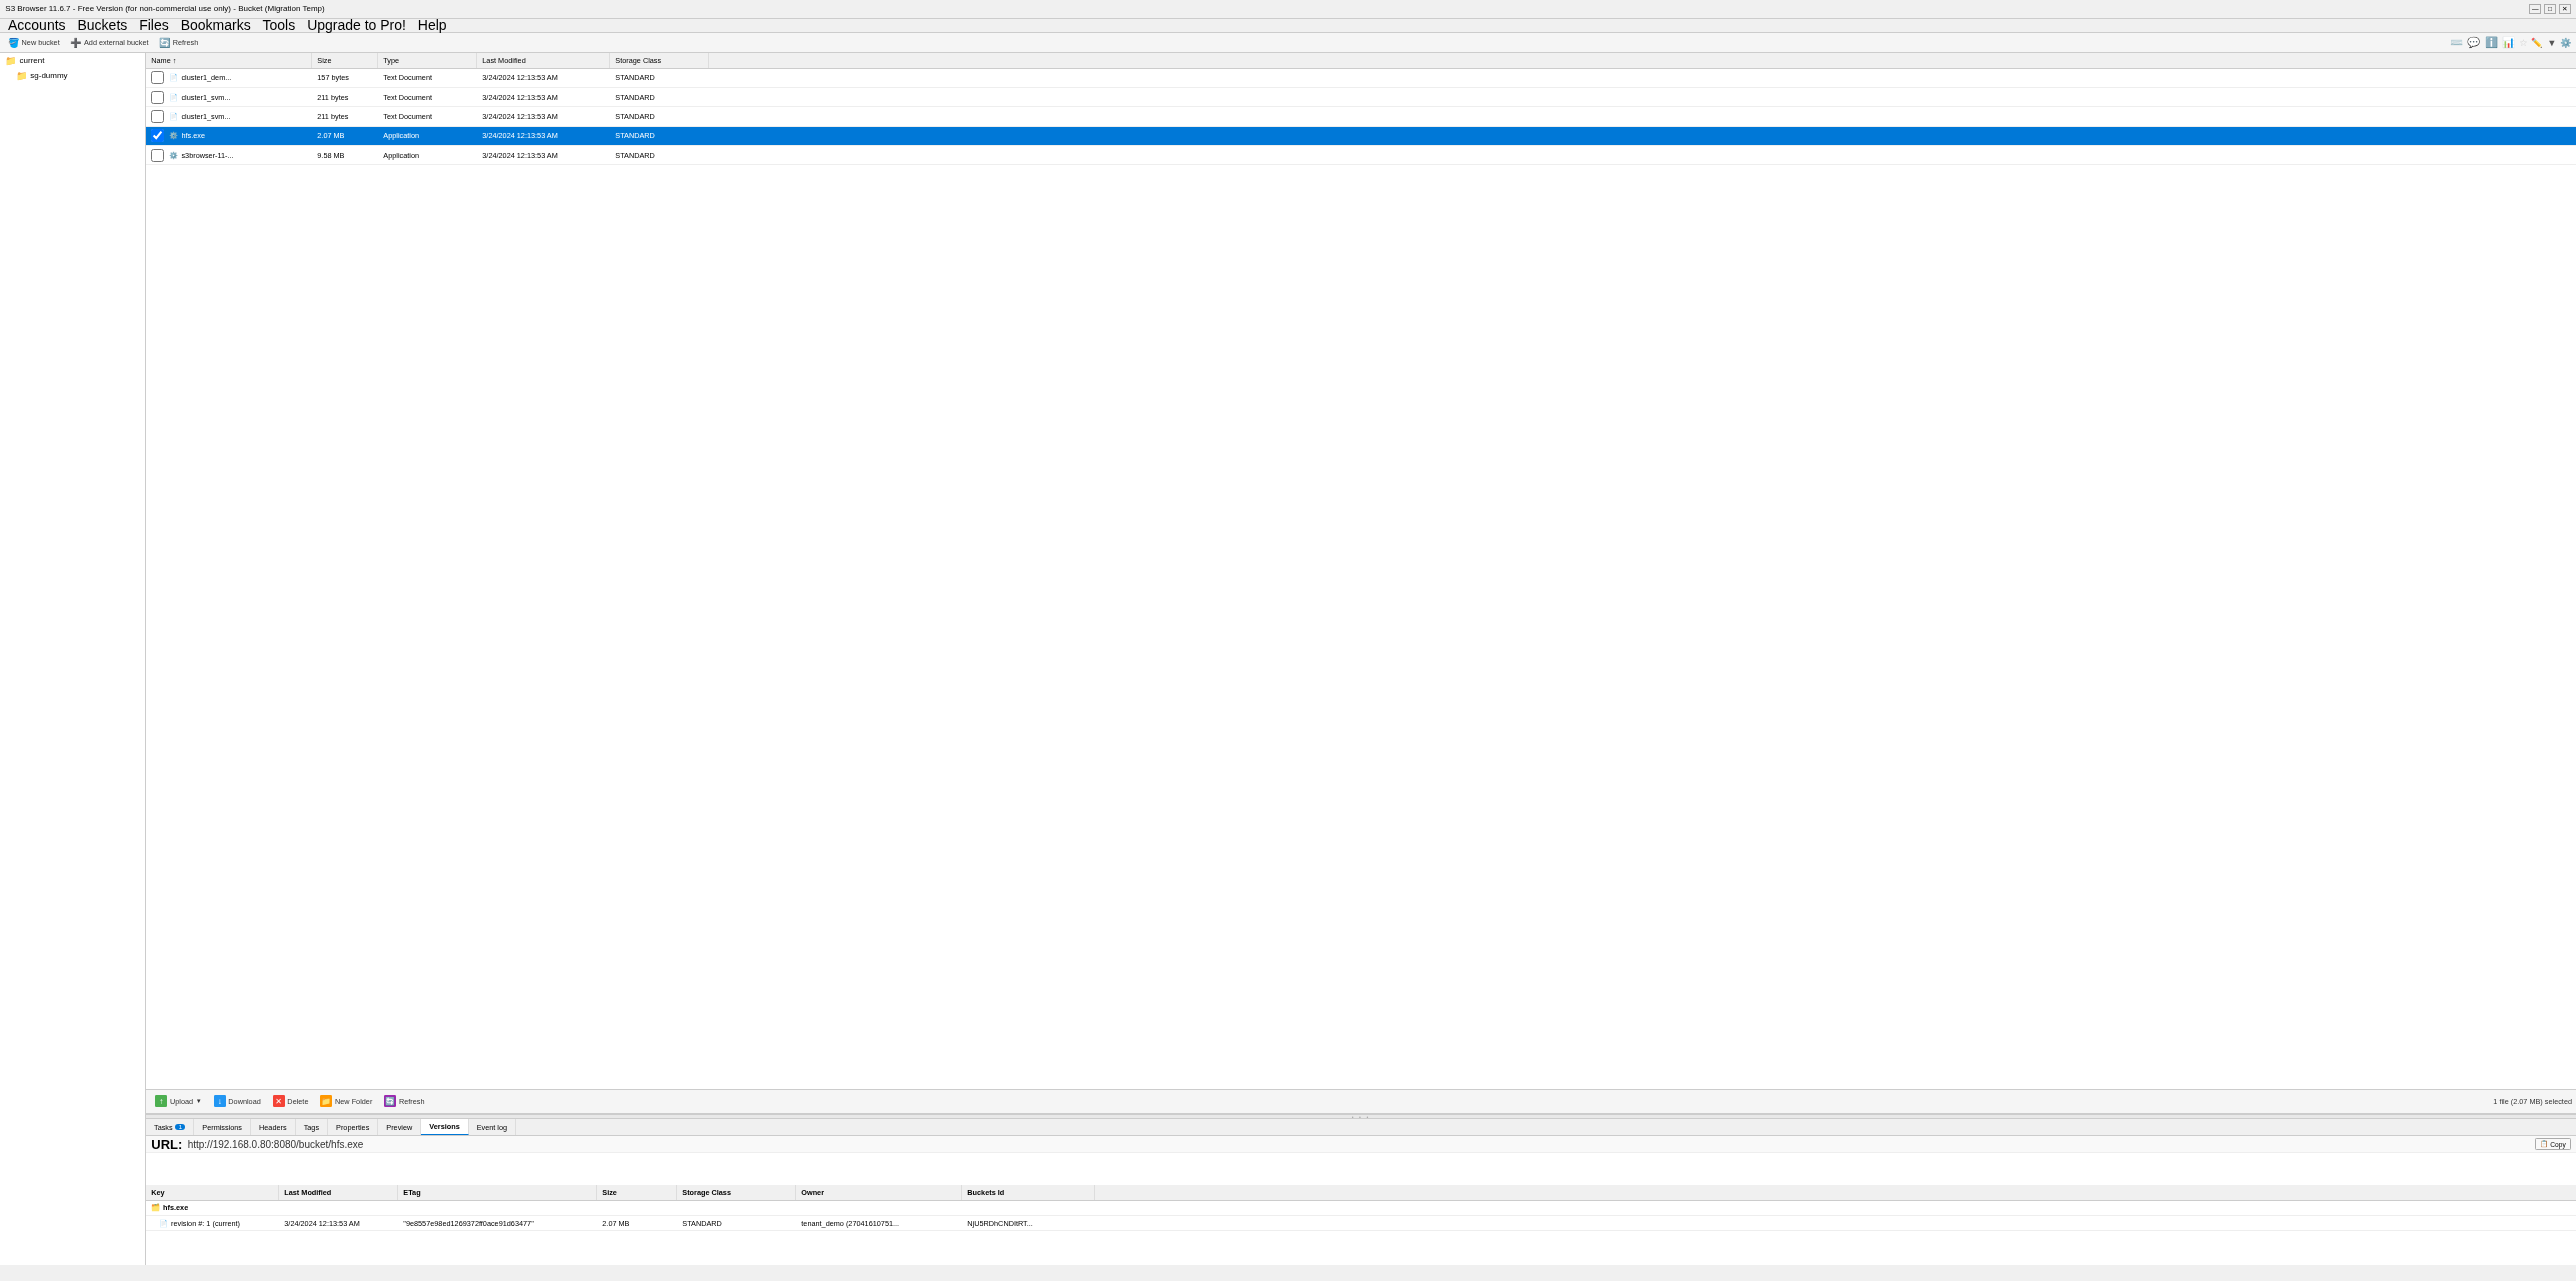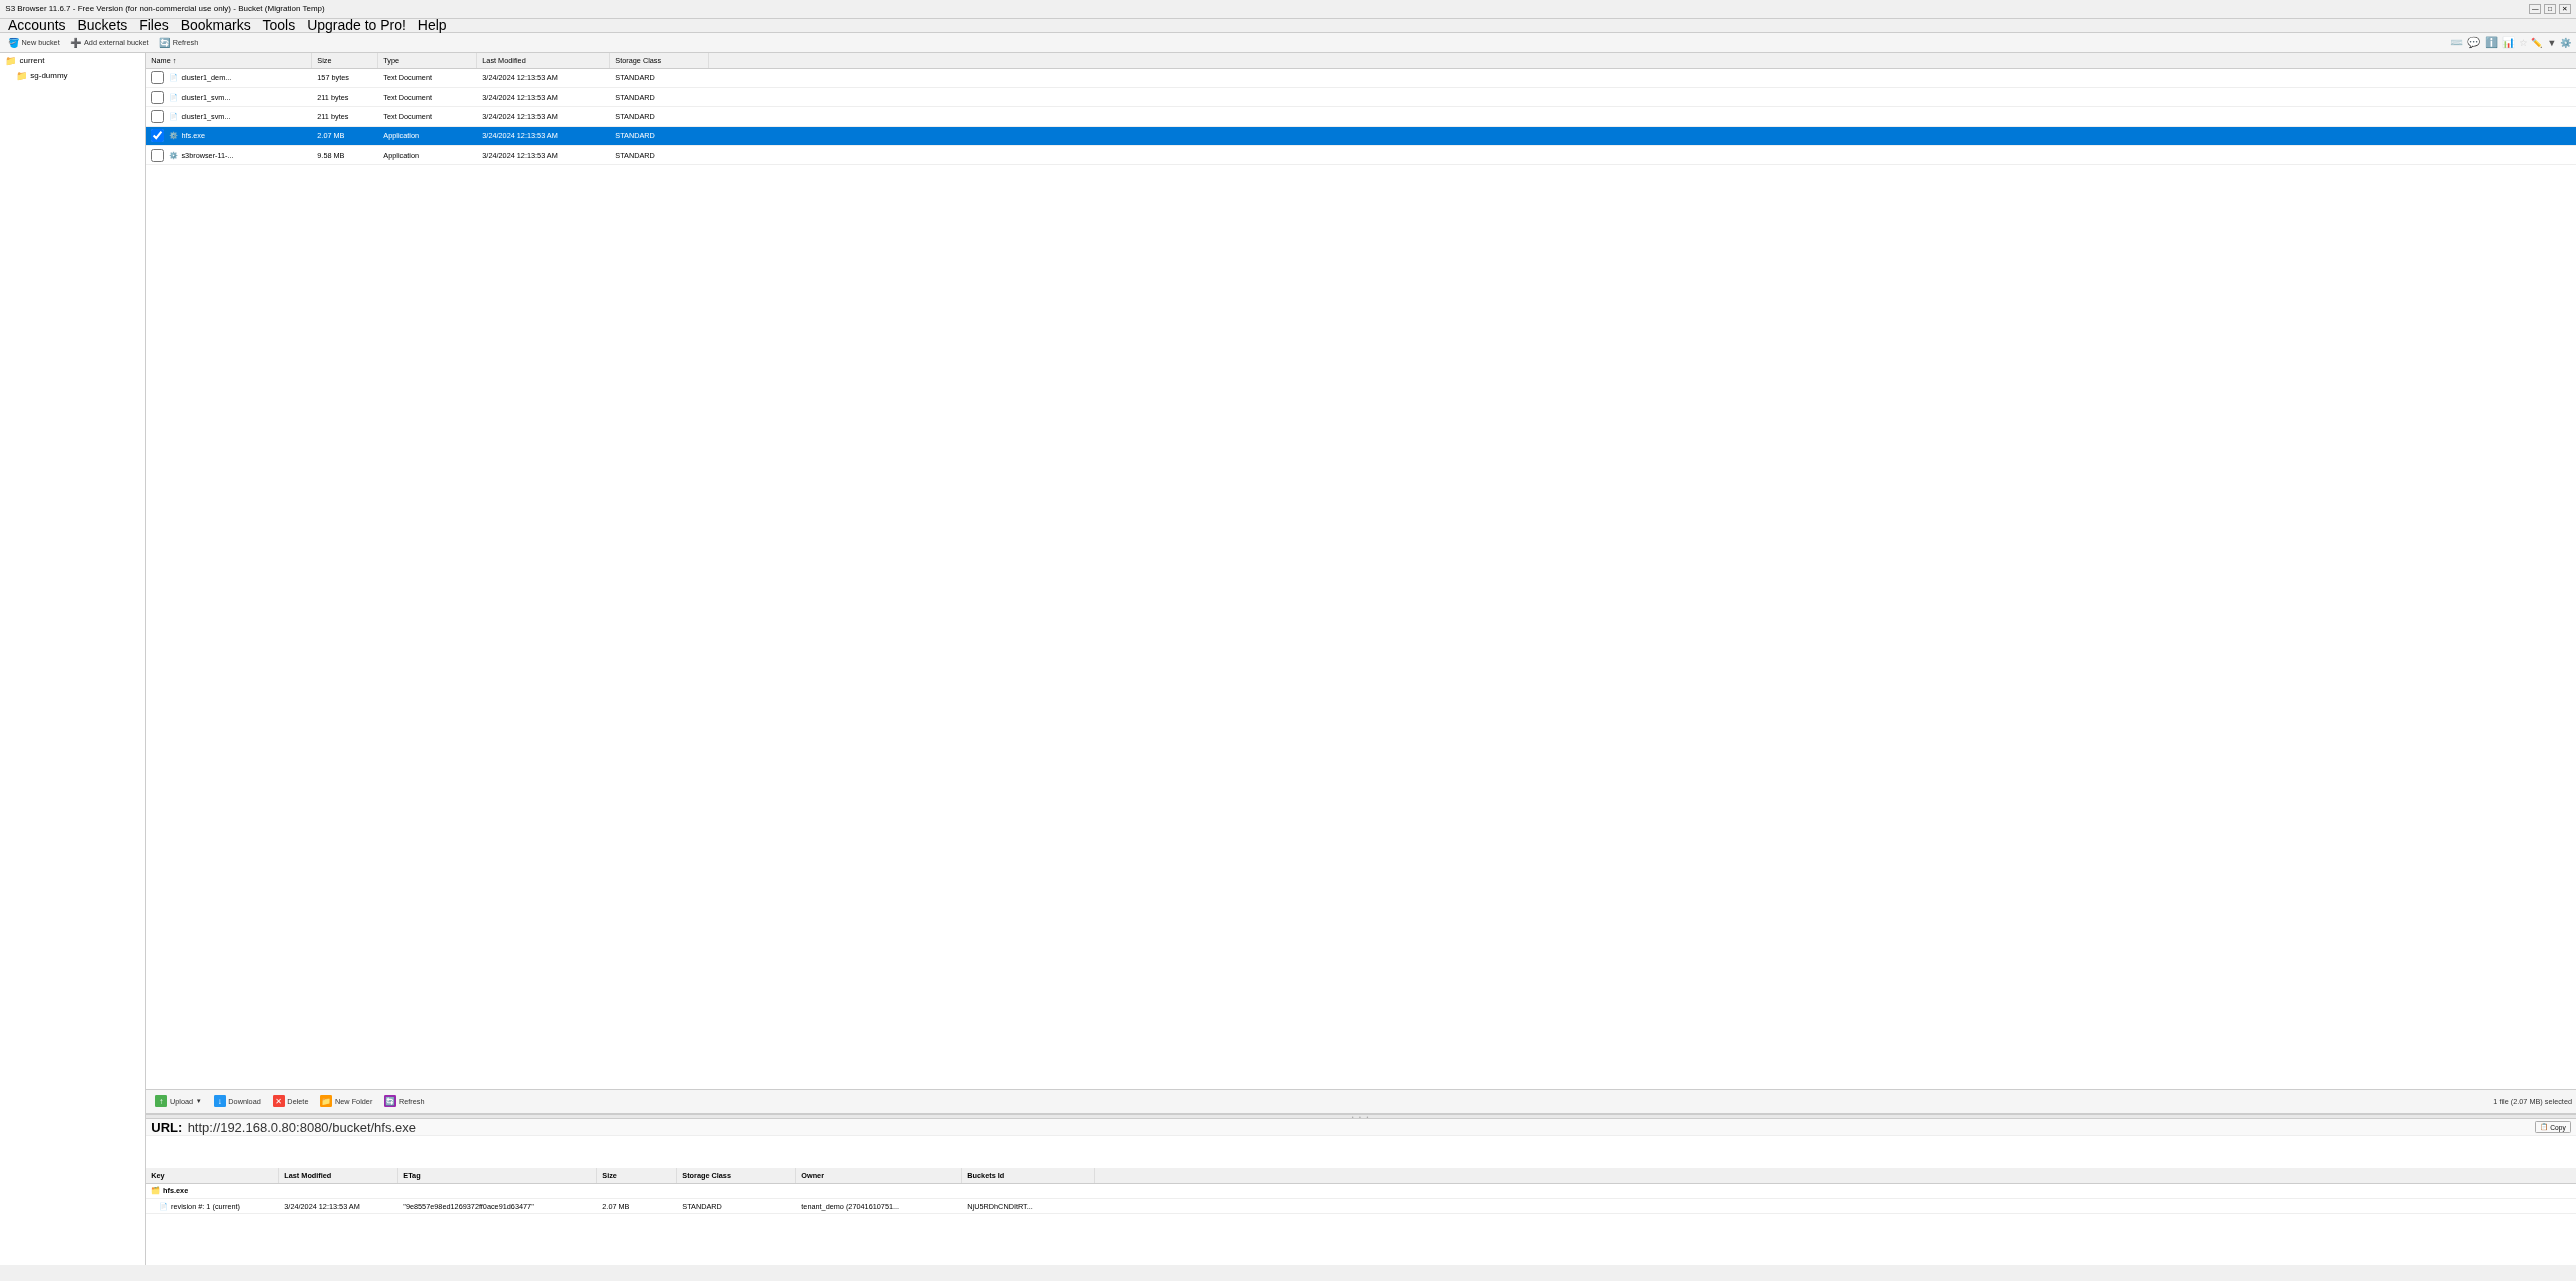--- a/index.html
+++ b/index.html
@@ -246,21 +246,21 @@
     #url-bar {
       display: flex;
       align-items: center;
       padding: 2.7px 5.3px;
       gap: 5.3px;
       background: #f9f9f9;
       border-bottom: 0.7px solid #eee;
       height: 17px;
     }
     #url-bar label { font-size: 13px; font-weight: bold; }
-    #url-value { font-size: 13px; color: #333; text-align: right; }
+    #url-value { font-size: 10px; color: #333; text-align: right; }
     .copy-btn {
       margin-left: auto;
       display: flex;
       align-items: center;
       gap: 2px;
       padding: 1.3px 4px;
       background: none;
       border: 0.7px solid #aaa;
       cursor: pointer;
       font-size: 6.6px;
@@ -464,20 +464,31 @@
       </button>
       <span class="status-right">1 file (2.07 MB) selected</span>
     </div>
 
     <div id="divider">
       <span class="dots">• • •</span>
     </div>
 
     <div id="bottom-panel">
 
+      <div id="tabs-bar">
+
+      <div class="tab">Tasks<span class="badge">1</span></div>
+          <div class="tab">Permissions</div>
+          <div class="tab">Headers</div>
+          <div class="tab">Tags</div>
+          <div class="tab">Properties</div>
+          <div class="tab">Preview</div>
+          <div class="tab active">Versions</div>
+          <div class="tab">Event log</div>
+        </div>
 
       <div id="url-bar">
         <label>URL:</label>
         <span id="url-value">http://192.168.0.80:8080/bucket/hfs.exe</span>
         <button class="copy-btn">
           <span>📋</span>
           <span>Copy</span>
         </button>
       </div>
 

